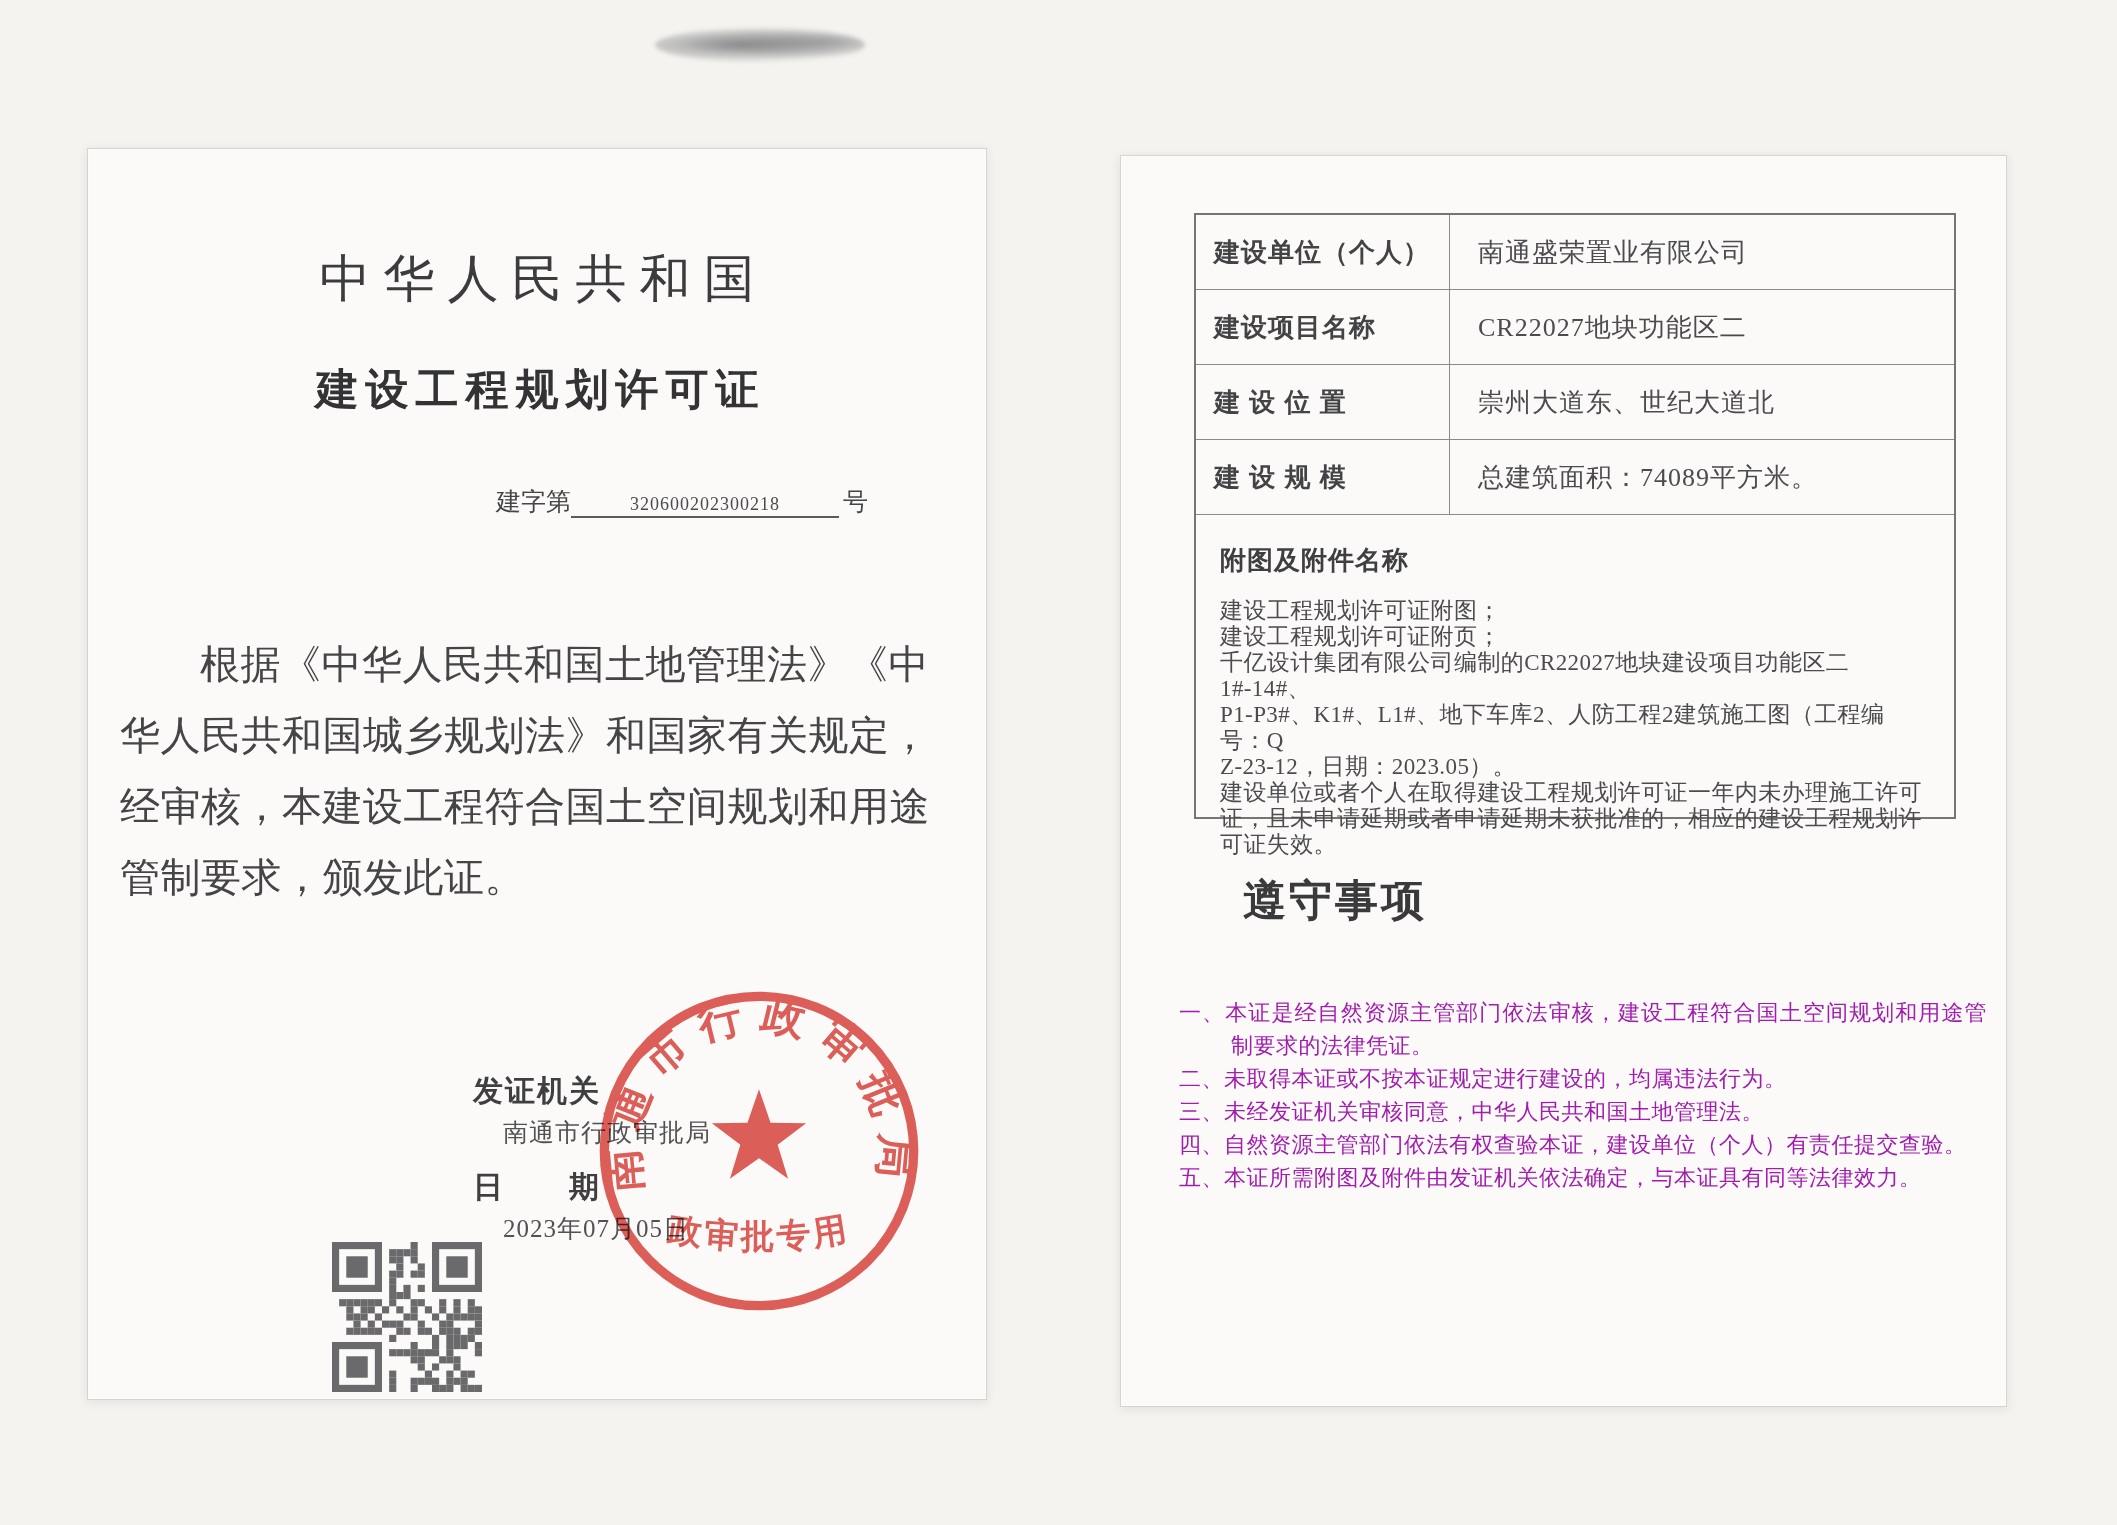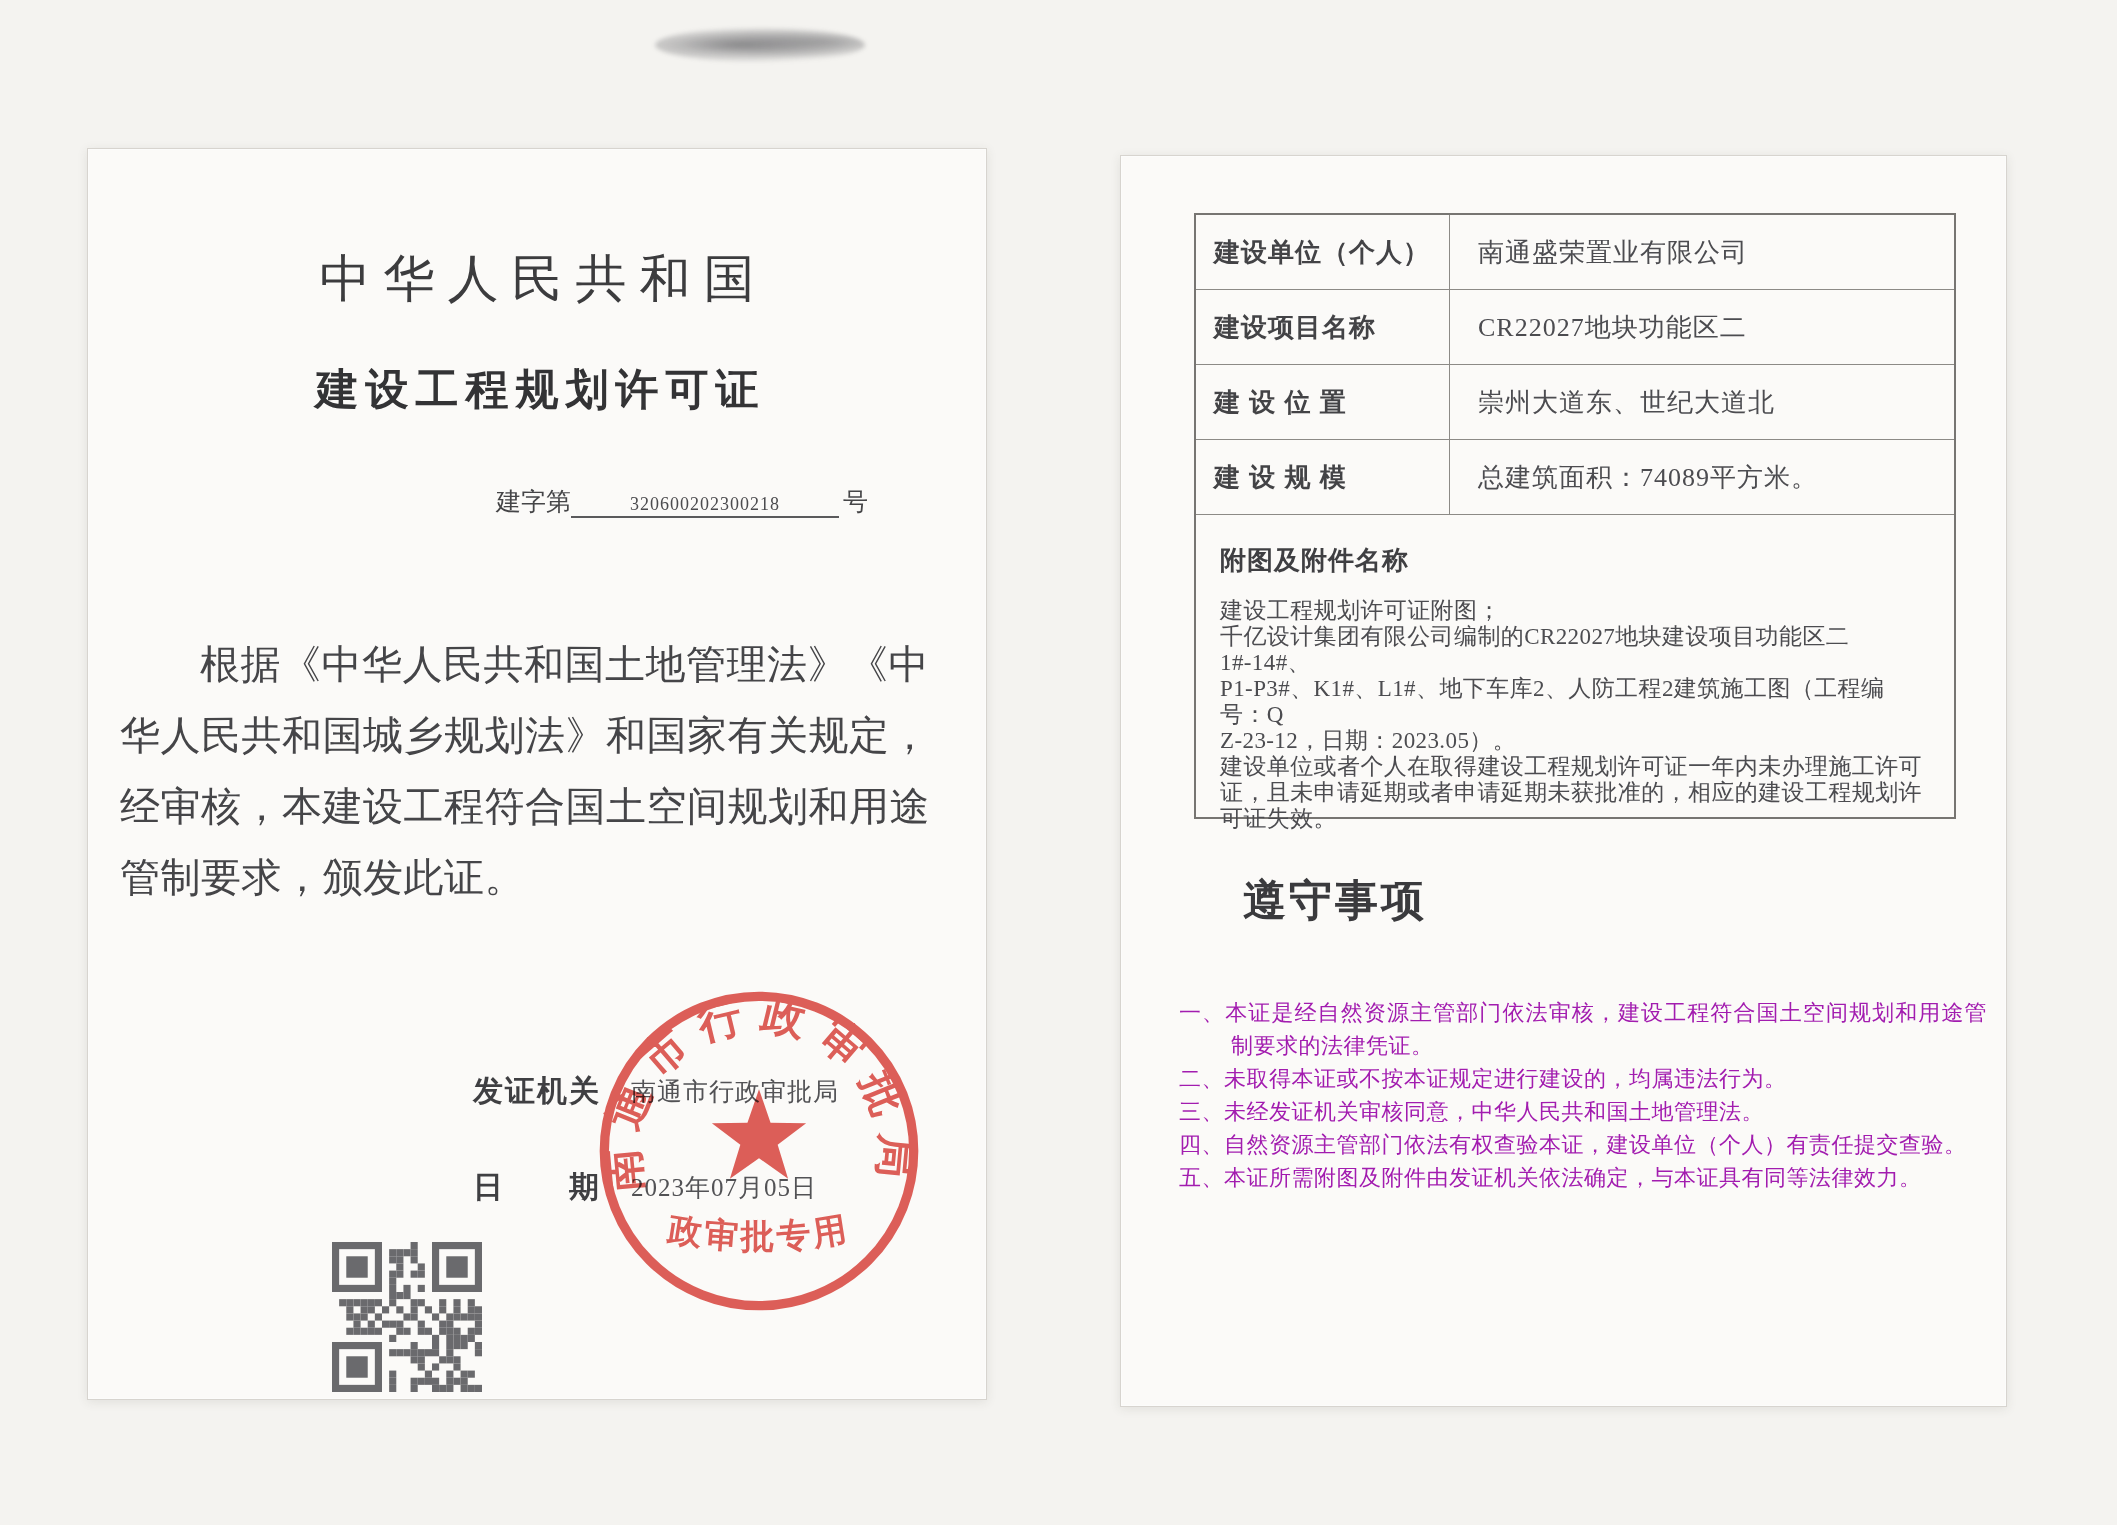--- a/index.html
+++ b/index.html
@@ -45,21 +45,21 @@
   .serial-underline{
     display:inline-block;width:268px;border-bottom:2px solid #5a5a5c;
     text-align:center;font-size:18px;letter-spacing:1px;padding-bottom:1px;color:#4b4b4e;
   }
   .serial-suffix{margin-left:4px;}
   .bodytext{
     position:absolute;left:32px;top:480px;width:852px;
     font-size:40px;line-height:71px;color:#454548;letter-spacing:.5px;
   }
   .bodytext .indent{text-indent:2em;}
-  .issuer-row,.date-row{position:absolute;display:flex;align-items:flex-start;}
+  .issuer-row,.date-row{position:absolute;display:flex;align-items:flex-start;flex-direction:column;}
   .issuer-row{left:385px;top:922px;}
   .date-row{left:385px;top:1018px;}
   .fieldlab{font-size:30px;font-weight:600;color:#3f3f42;letter-spacing:2px;white-space:pre;}
   .fieldval{
     font-family:"Liberation Serif", serif;font-size:25px;color:#525255;
     margin-left:30px;padding-top:4px;letter-spacing:1px;white-space:nowrap;
   }
   .seal{
     position:absolute;left:506px;top:837px;width:330px;height:330px;
     mix-blend-mode:multiply;opacity:.9;
@@ -303,20 +303,21 @@
         <div class="t-lab">建 设 位 置</div>
         <div class="t-val">崇州大道东、世纪大道北</div>
       </div>
       <div class="t-row">
         <div class="t-lab">建 设 规 模</div>
         <div class="t-val">总建筑面积：74089平方米。</div>
       </div>
       <div class="t-attach">
         <p class="attach-title">附图及附件名称</p>
         <div class="attach-line">建设工程规划许可证附图；</div>
+        <div class="attach-line">建设工程规划许可证附页；</div>
         <div class="attach-line">千亿设计集团有限公司编制的CR22027地块建设项目功能区二1#-14#、</div>
         <div class="attach-line">P1-P3#、K1#、L1#、地下车库2、人防工程2建筑施工图（工程编号：Q</div>
         <div class="attach-line">Z-23-12，日期：2023.05）。</div>
         <div class="attach-line">建设单位或者个人在取得建设工程规划许可证一年内未办理施工许可</div>
         <div class="attach-line">证，且未申请延期或者申请延期未获批准的，相应的建设工程规划许</div>
         <div class="attach-line">可证失效。</div>
       </div>
     </div>
 
     <h3 class="comp-title">遵守事项</h3>

